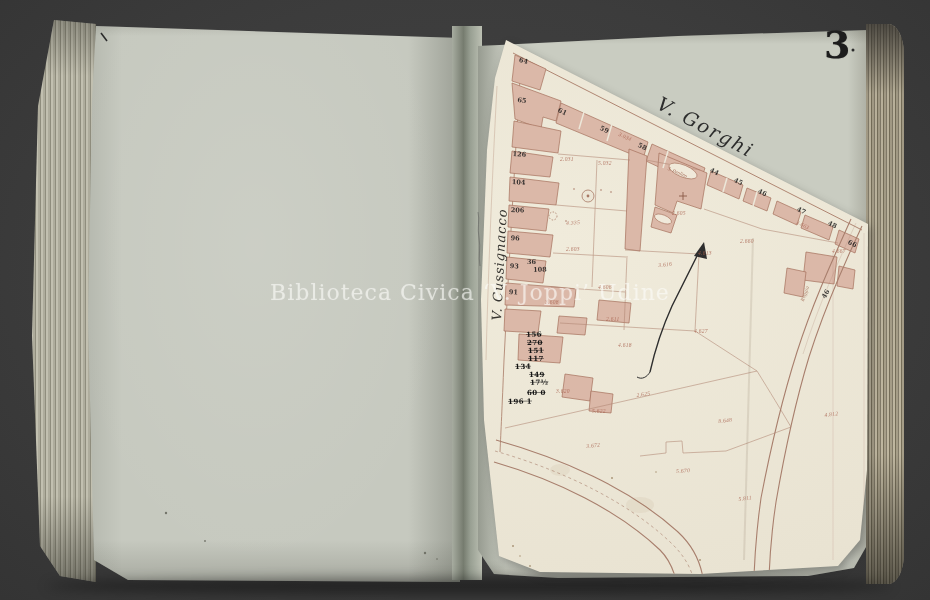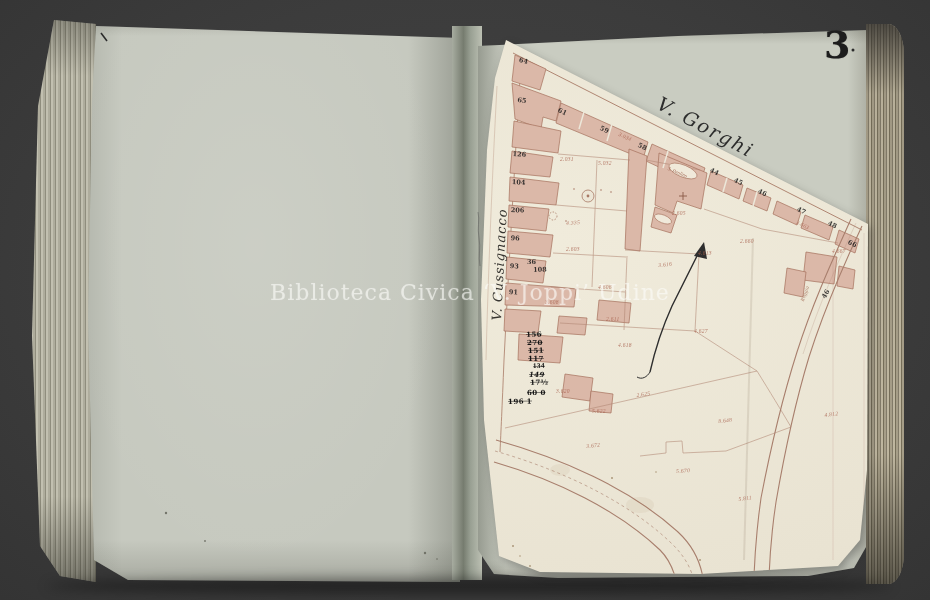--- a/index.html
+++ b/index.html
@@ -273,22 +273,22 @@
       <span class="hnum" style="left: 830px; top: 219px; transform: rotate(26deg);">48</span>
       <span class="hnum" style="left: 850px; top: 238px; transform: rotate(26deg);">66</span>
       <span class="hnum" style="left: 820px; top: 296px; transform: rotate(-60deg);">46</span>
     </div>
   <div>
 
   <span class="lnum" style="left: 526px; top: 330px; transform: rotate(-2deg);">156</span>
       <span class="lnum" style="left: 527px; top: 338px;">270</span>
       <span class="lnum" style="left: 528px; top: 346px; transform: rotate(-1deg);">151</span>
       <span class="lnum" style="left: 528px; top: 354px;">117</span>
-      <span class="lnum" style="left: 533px; top: 362px; transform: rotate(-1deg); font-family: Liberation Serif, serif;">134</span>
-      <span class="lnum" style="left: 529px; top: 370px; font-style: italic;">149</span>
+      <span class="lnum" style="left: 515px; top: 362px; transform: rotate(-1deg);">134</span>
+      <span class="lnum" style="left: 529px; top: 370px;">149</span>
       <span class="lnum" style="left: 530px; top: 378px; transform: rotate(-2deg);">17½</span>
       <span class="lnum" style="left: 527px; top: 388px;">60 0</span>
       <span class="lnum" style="left: 508px; top: 397px; transform: rotate(-1deg);">196 1</span>
     </div>
 
   <div id="watermark" class="abs">
     <div class="l1">Biblioteca Civica ‘V. Joppi’ Udine</div>
   </div>
 
 </div>

